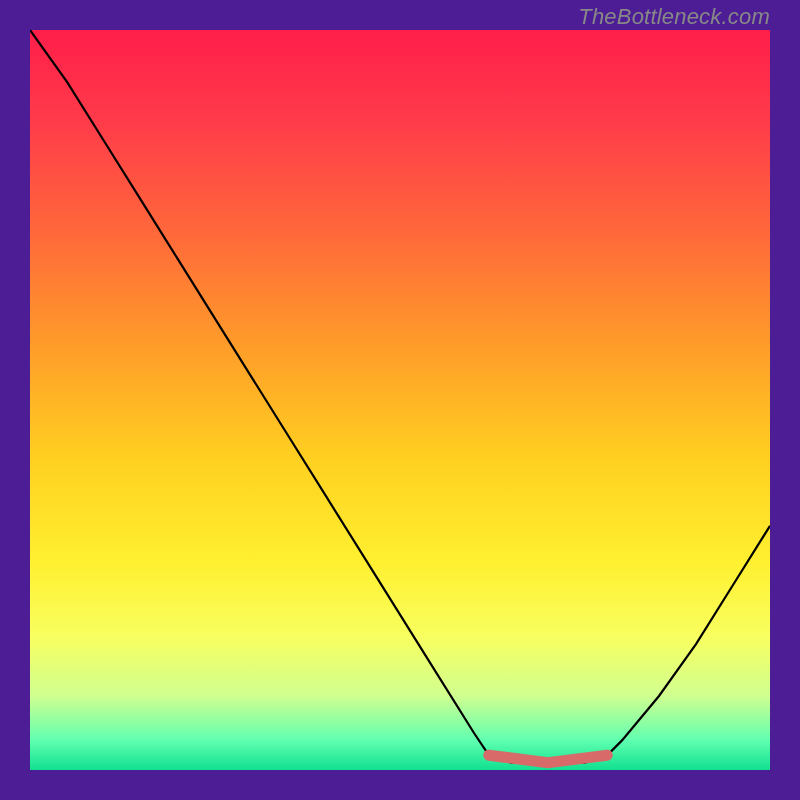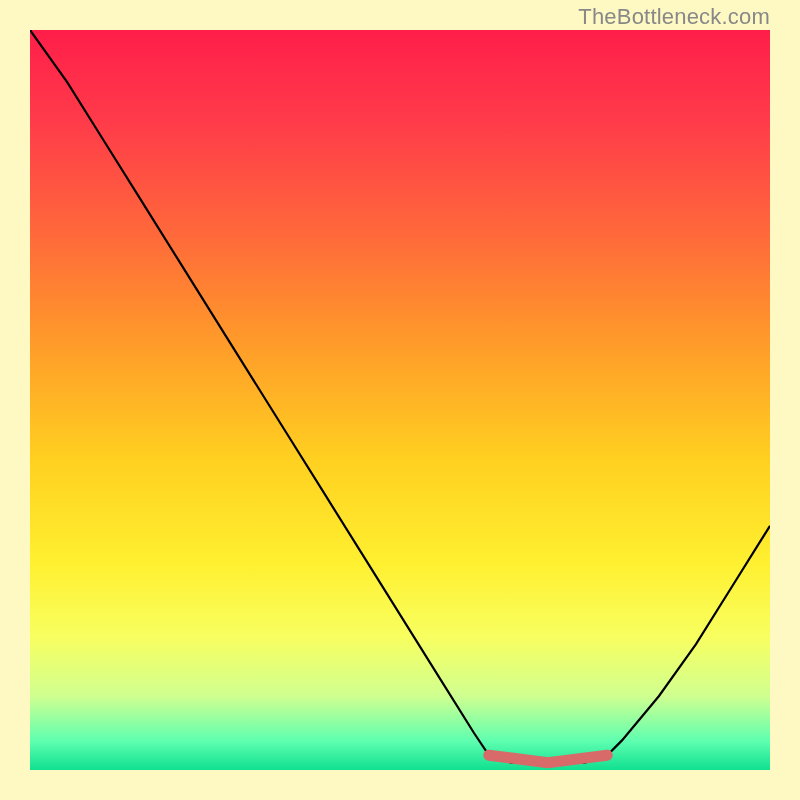--- a/index.html
+++ b/index.html
@@ -1,21 +1,22 @@
 <!DOCTYPE html>
 <html><head>
 <meta charset="utf-8">
 <style>
   * { margin: 0; padding: 0; box-sizing: border-box; }
   html, body { width: 800px; height: 800px; background: #000; overflow: hidden; }
   .container {
     position: relative;
     width: 800px;
     height: 800px;
-    background: #fef9c3;
+    background: #4c1d95;
+    font-style: italic;
   }
   .plot-area {
     position: absolute;
     left: 30px;
     top: 30px;
     width: 740px;
     height: 740px;
     background: linear-gradient(to bottom,
       #ff1e4a 0%,
       #ff3a4a 12%,

